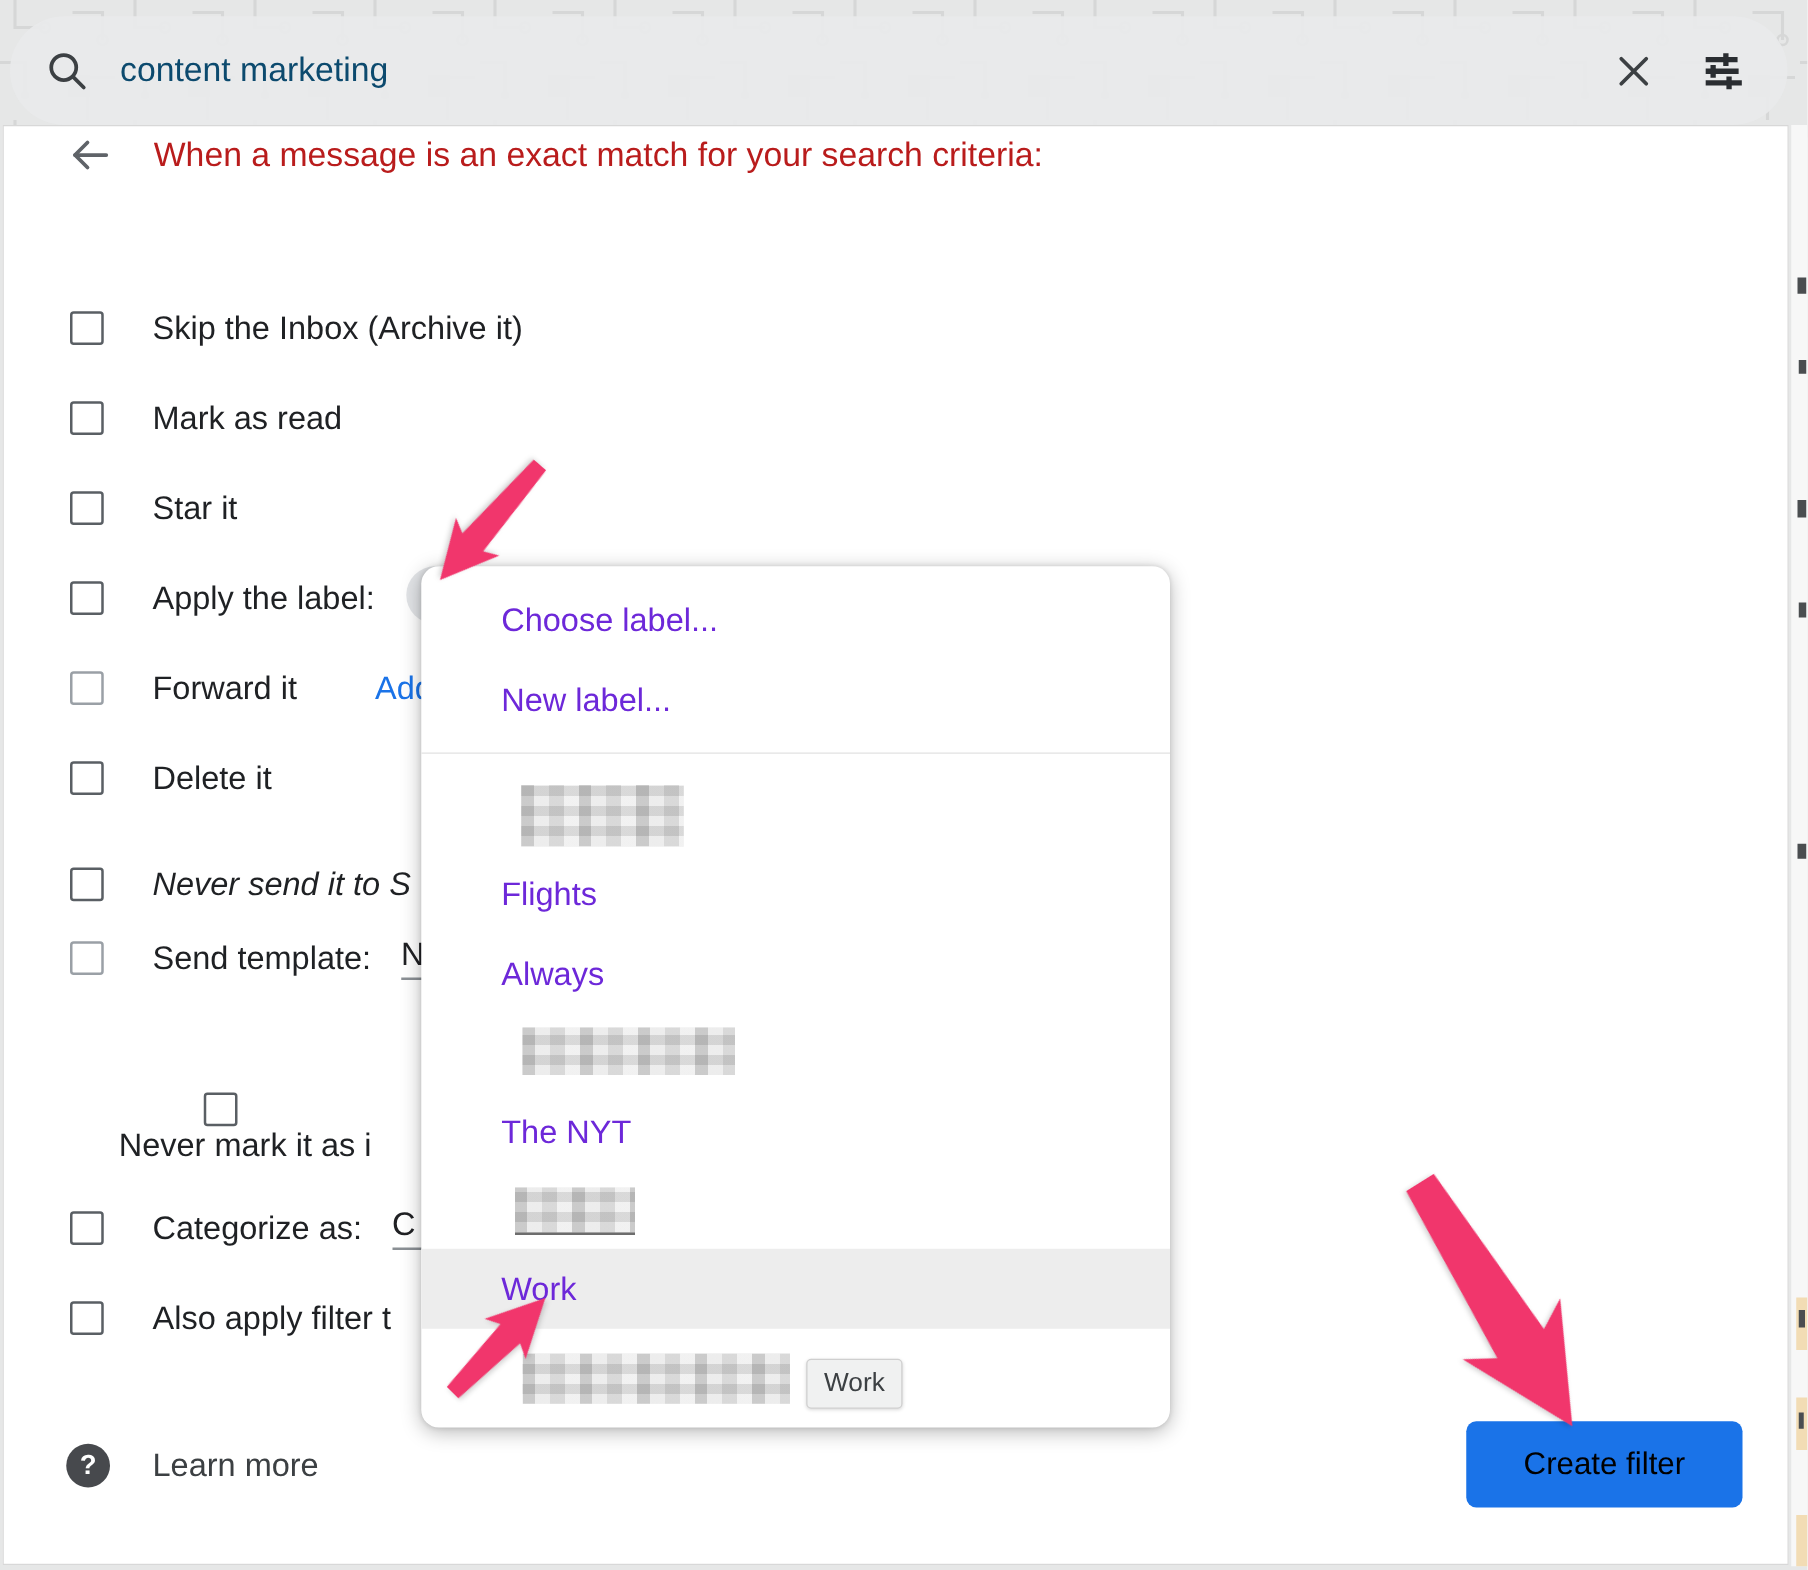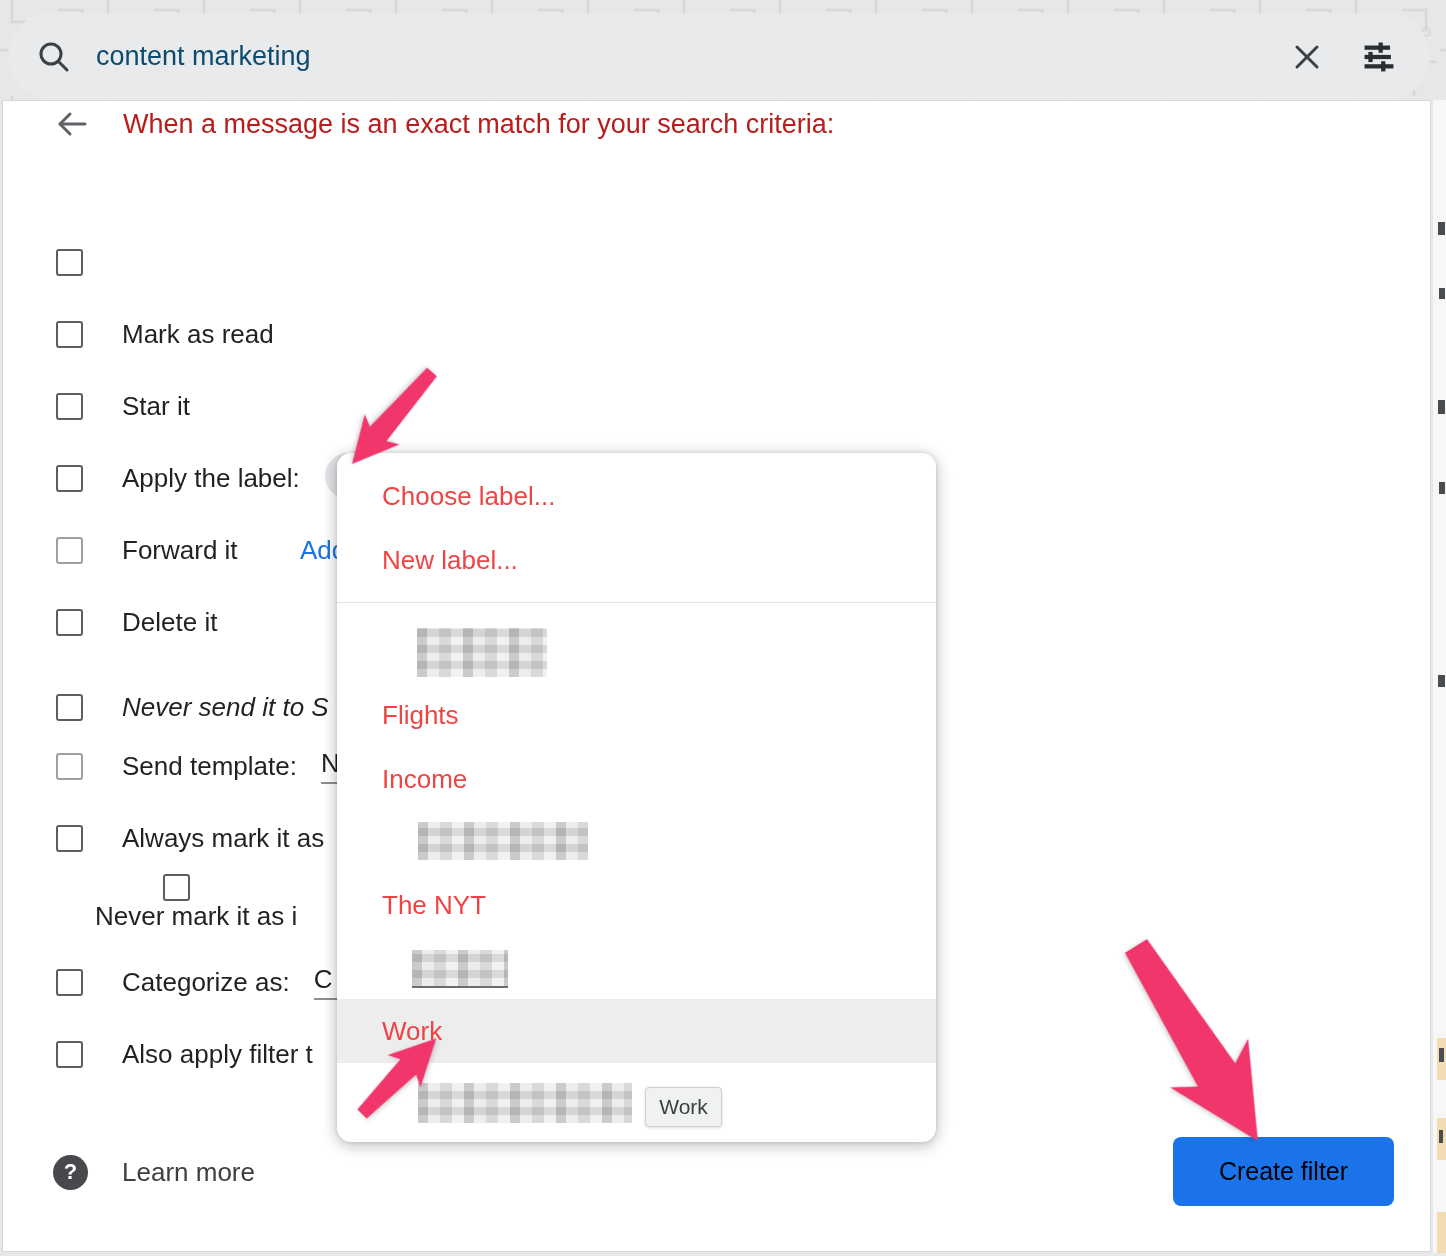--- a/index.html
+++ b/index.html
@@ -62,22 +62,22 @@
     background:#1a73e8;border:none;border-radius:8px;color:#000000;font-size:25px;
     font-family:"Liberation Sans",sans-serif;cursor:pointer;
   }
   
   .menu{
     position:absolute;left:337px;top:453px;width:599px;height:689px;z-index:30;
     background:#fff;border-radius:14px;
     box-shadow:0 3px 16px rgba(0,0,0,0.28), 0 0 4px rgba(0,0,0,0.12);
     overflow:hidden;
   }
-  .m-item{position:absolute;left:0;width:100%;padding-left:45px;box-sizing:border-box;
-    font-size:26px;color:#ef4444;white-space:nowrap;cursor:pointer;}
+  .m-item{position:absolute;left:0;width:100%;padding-left:64px;box-sizing:border-box;
+    font-size:26px;color:#6d28d9;white-space:nowrap;cursor:pointer;}
   .m-divider{position:absolute;left:0;top:149px;width:100%;height:1px;background:#e2e2e2;}
   .hl-band{position:absolute;left:0;top:546px;width:100%;height:64px;background:#ededed;}
   .redacted{
     position:absolute;cursor:pointer;
     background-color:#e9e9e9;
     background-image:
       repeating-linear-gradient(90deg, rgba(110,110,110,0.30) 0 10px, rgba(210,210,210,0.18) 10px 22px, rgba(150,150,150,0.28) 22px 34px, rgba(235,235,235,0.2) 34px 46px),
       repeating-linear-gradient(0deg, rgba(255,255,255,0.45) 0 8px, rgba(140,140,140,0.22) 8px 16px);
   }
   .redacted.u{border-bottom:2px solid #6d6d6d;}
@@ -156,20 +156,21 @@
 <div class="panel">
 
   <svg class="back-ic lineicon" viewBox="0 0 38 38">
     <line x1="7" y1="19" x2="32" y2="19" stroke="#5f6368" stroke-width="3" stroke-linecap="round"></line>
     <polyline points="17,9 7,19 17,29" fill="none" stroke="#5f6368" stroke-width="3" stroke-linecap="round" stroke-linejoin="round"></polyline>
   </svg>
   <div class="hdr-title">When a message is an exact match for your search criteria:</div>
 
   <div class="opt" style="top:125px;">
     <span class="cb"></span>
+    <span class="lbl">Skip the Inbox (Archive it)</span>
   </div>
   <div class="opt" style="top:197px;">
     <span class="cb"></span>
     <span class="lbl">Mark as read</span>
   </div>
   <div class="opt" style="top:269px;">
     <span class="cb"></span>
     <span class="lbl">Star it</span>
   </div>
   <div class="opt" style="top:341px;">
@@ -186,24 +187,20 @@
     <span class="lbl">Delete it</span>
   </div>
   <div class="opt" style="top:570px;font-style:italic;">
     <span class="cb"></span>
     <span class="lbl">Never send it to S</span>
   </div>
   <div class="opt" style="top:629px;">
     <span class="cb light"></span>
     <span class="lbl">Send template:</span>
     <span class="sfx">N</span>
-  </div>
-  <div class="opt" style="top:701px;">
-    <span class="cb"></span>
-    <span class="lbl">Always mark it as</span>
   </div>
   <div class="opt" style="top:773px;flex-direction:column;">
     <span class="cb"></span>
     <span class="lbl">Never mark it as i</span>
   </div>
   <div class="opt" style="top:845px;">
     <span class="cb"></span>
     <span class="lbl">Categorize as:</span>
     <span class="sfx">C</span>
   </div>
@@ -223,21 +220,21 @@
   <button class="create-btn">Create filter</button>
 </div>
 
 <div class="menu">
   <div class="m-item" style="top:14px;height:58px;line-height:58px;">Choose label...</div>
   <div class="m-item" style="top:78px;height:58px;line-height:58px;">New label...</div>
   <div class="m-divider"></div>
 
   <div class="redacted" style="left:80px;top:175px;width:130px;height:49px;"></div>
   <div class="m-item" style="top:233px;height:58px;line-height:58px;">Flights</div>
-  <div class="m-item" style="top:297px;height:58px;line-height:58px;">Income</div>
+  <div class="m-item" style="top:297px;height:58px;line-height:58px;">Always</div>
   <div class="redacted" style="left:81px;top:369px;width:170px;height:38px;"></div>
   <div class="m-item" style="top:423px;height:58px;line-height:58px;">The NYT</div>
   <div class="redacted u" style="left:75px;top:497px;width:96px;height:36px;"></div>
 
   <div class="hl-band"></div>
   <div class="m-item" style="top:546px;height:64px;line-height:64px;">Work</div>
 
   <div class="redacted" style="left:81px;top:630px;width:214px;height:40px;"></div>
   <div class="tooltip">Work</div>
 </div>

